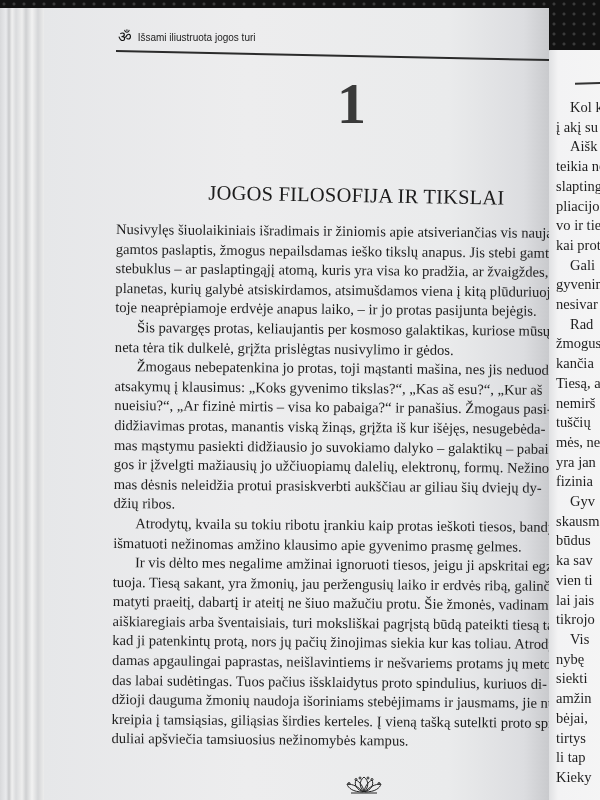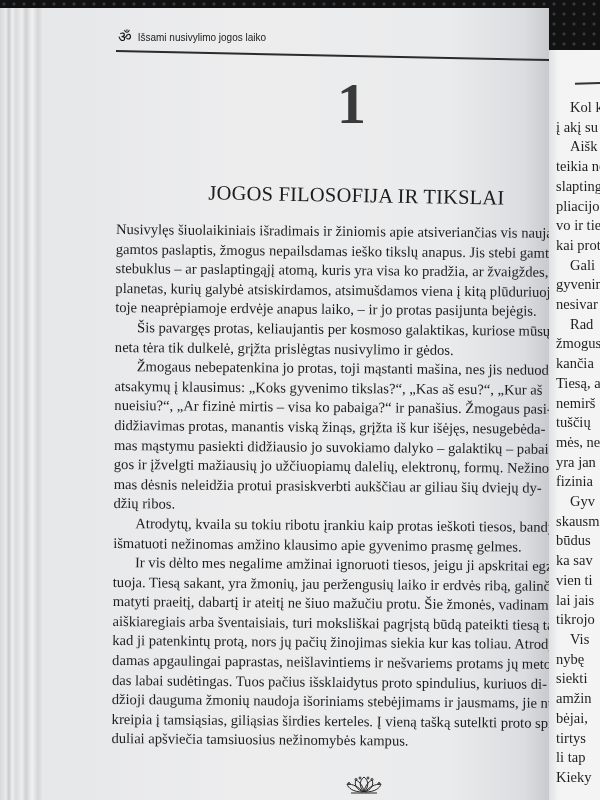--- a/index.html
+++ b/index.html
@@ -120,21 +120,21 @@
       <div class="line">bėjai,</div>
       <div class="line">tirtys</div>
       <div class="line">li tap</div>
       <div class="line">Kieky</div>
     </div>
 </div>
 
 <div class="page-main">
   <div class="running-header">
     <span class="om-icon">ॐ</span>
-    <span><span>Išsami nusivylimo </span><b>jogos</b><span> laiko</span></span>
+    <span><span>Išsami iliustruota </span><b>jogos</b><span> turi</span></span>
   </div>
   <div class="header-rule"></div>
 
   <div class="chapter-number">1</div>
   <div class="chapter-title">JOGOS FILOSOFIJA IR TIKSLAI</div>
 
   <div class="body-text" id="body-text">
       <div class="line">Nusivylęs šiuolaikiniais išradimais ir žiniomis apie atsiveriančias vis naujas</div>
       <div class="line">gamtos paslaptis, žmogus nepailsdamas ieško tikslų anapus. Jis stebi gamtos</div>
       <div class="line">stebuklus – ar paslaptingąjį atomą, kuris yra visa ko pradžia, ar žvaigždes,</div>

